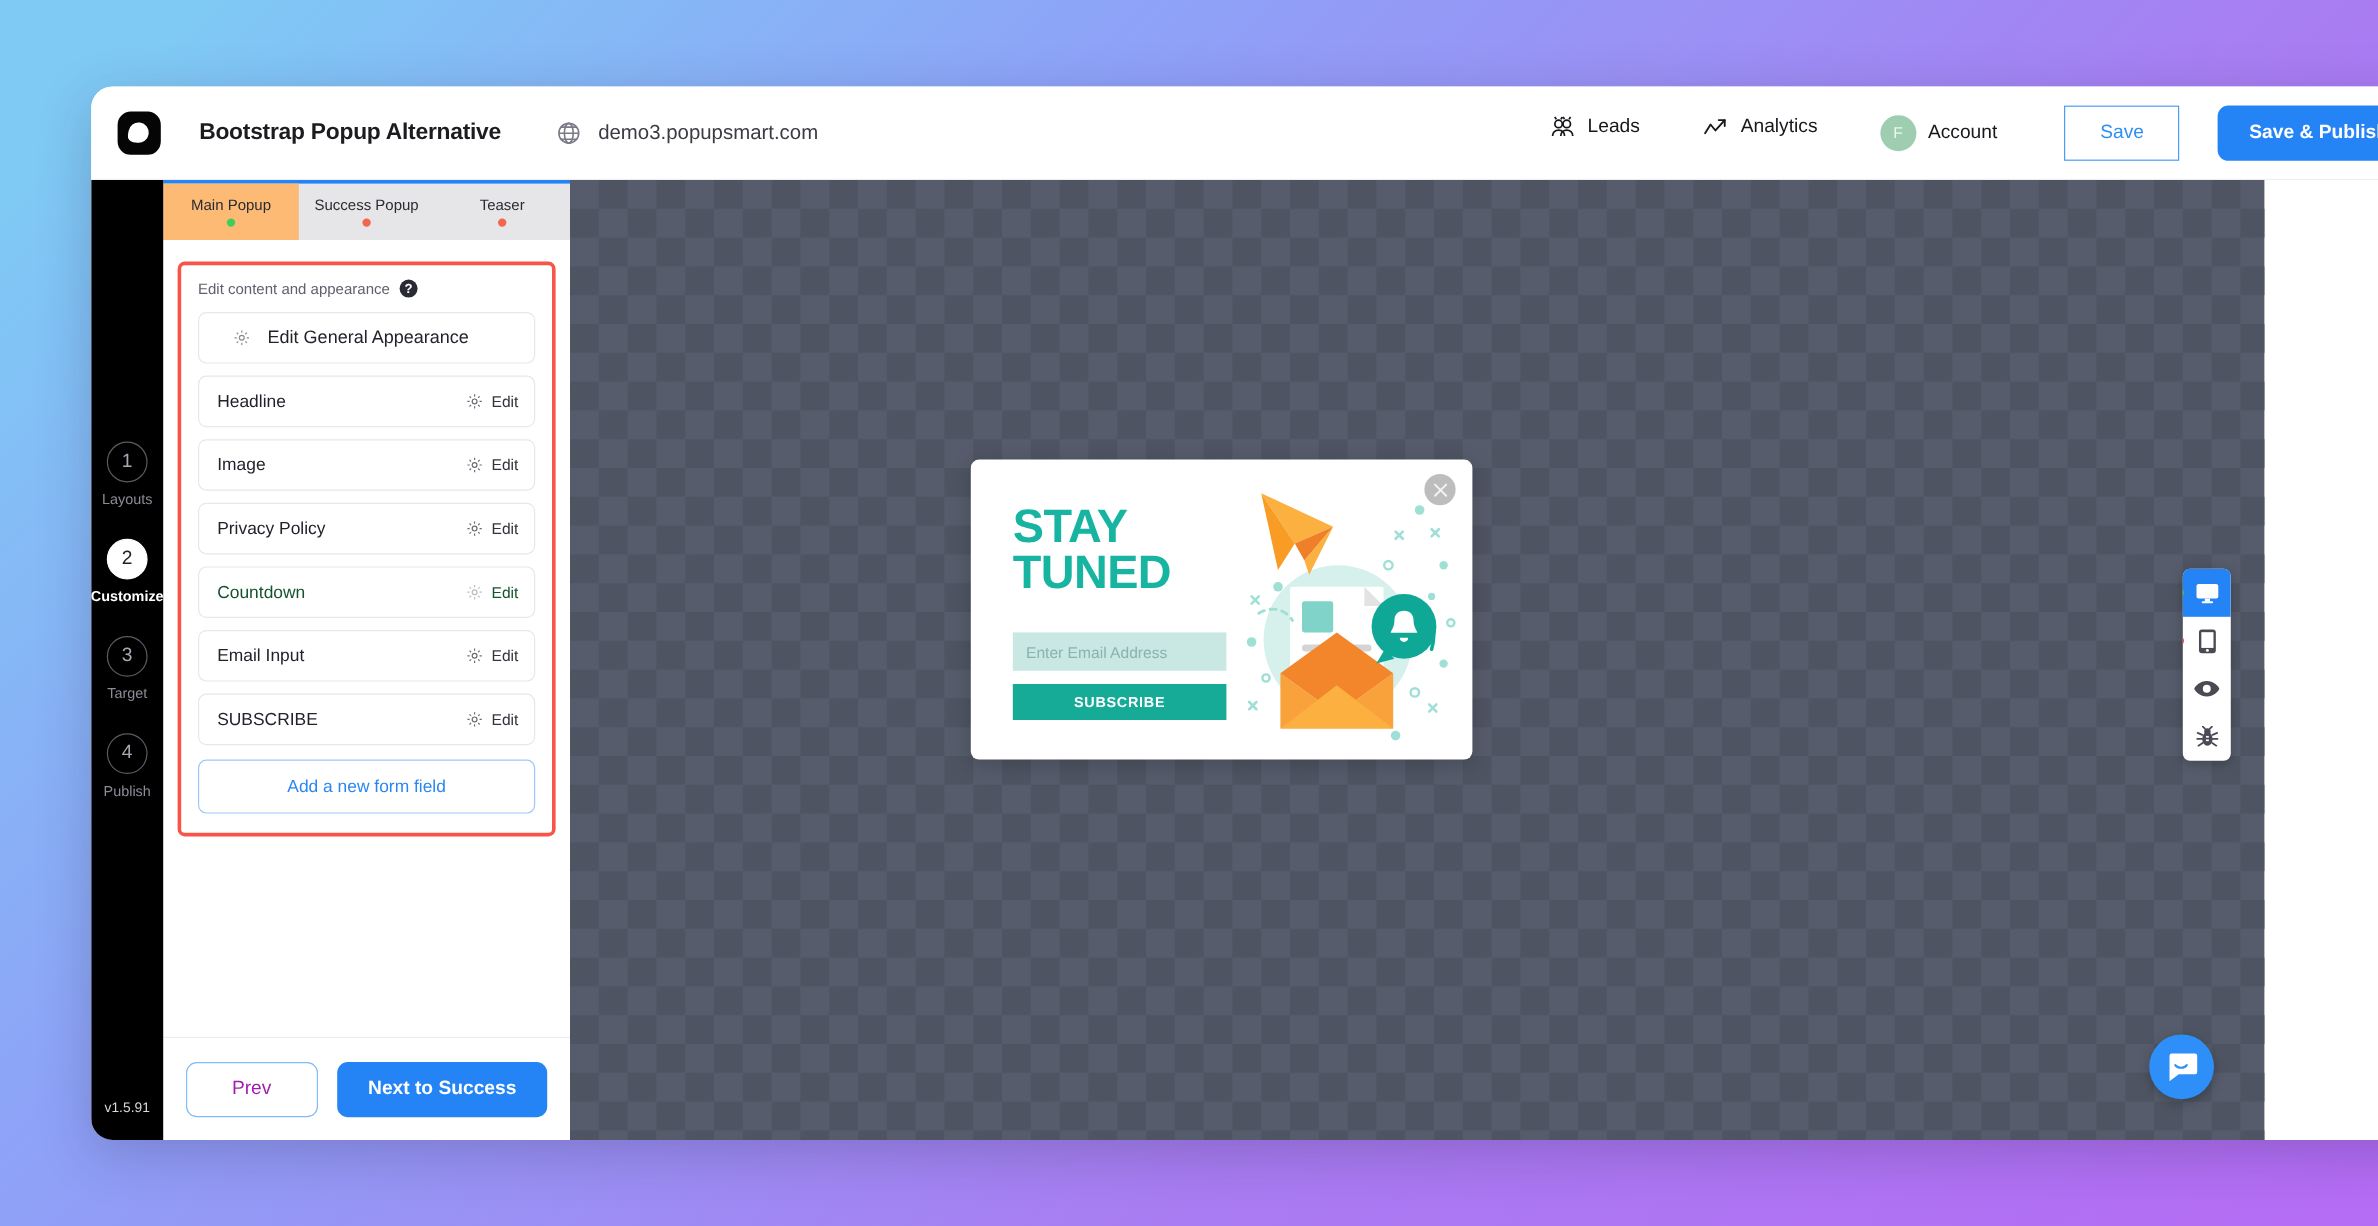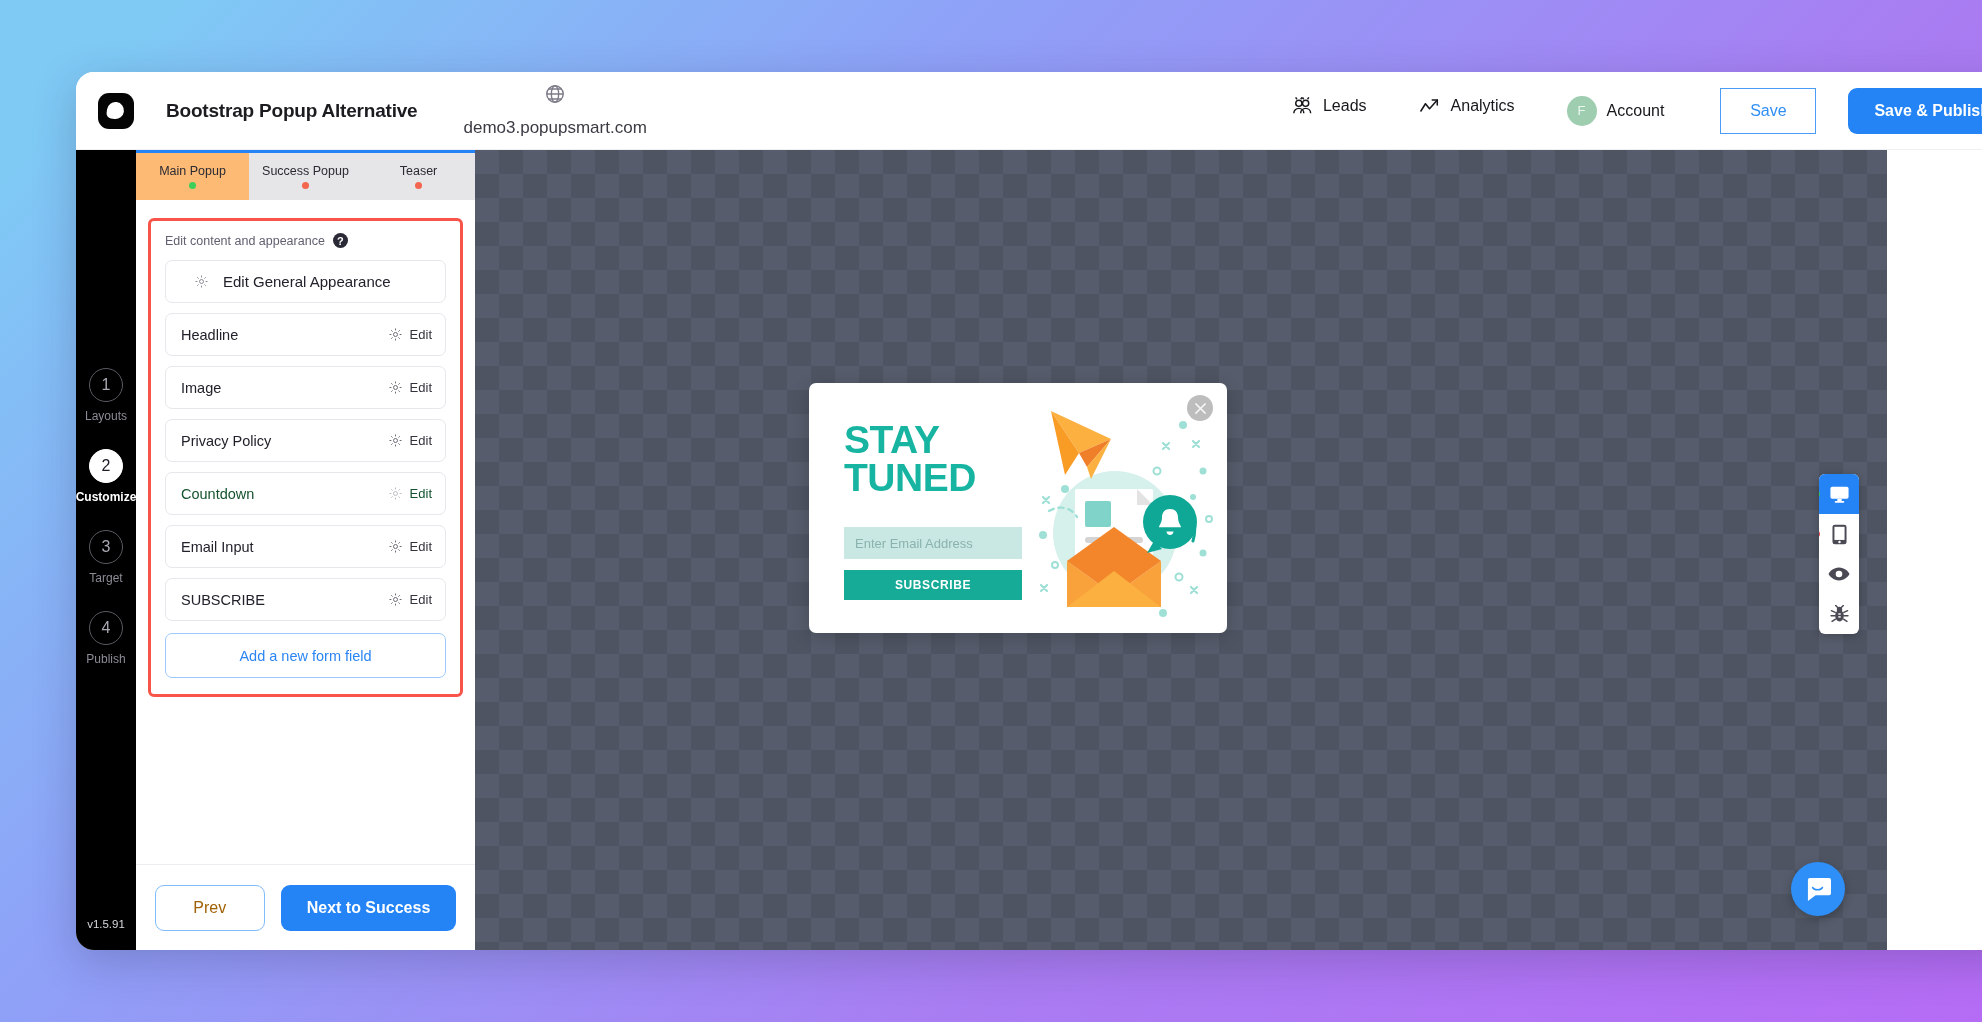--- a/index.html
+++ b/index.html
@@ -46,21 +46,20 @@
     transform: rotate(8deg);
     margin-left: -1px; margin-top: -1px;
   }
   #project-title {
     font-size: 19px; font-weight: bold; color: #1b1b20;
     margin-left: 32px; letter-spacing: -0.2px; white-space: nowrap;
   }
   #domain-chip {
     display:flex; align-items:center; gap:13px;
     margin-left: 46px;
-    flex-direction: column;
   }
   #domain-chip .url { font-size: 17px; color: #3b3b44; white-space: nowrap; }
   .globe { width: 22px; height: 22px; flex:none; }
   #topbar-right {
     margin-left: auto;
     display: flex; align-items: flex-start; gap: 16px;
   }
   .nav-link {
     display:flex; align-items:center; gap:10px;
     font-size: 16px; color: #17171c;
@@ -185,21 +184,21 @@
     margin-top: 2px;
   }
   #panel-footer {
     height: 86px; border-top: 1px solid #ededf1;
     display:flex; align-items:center; justify-content:center; gap: 16px;
     background: #fff;
   }
   #btn-prev {
     width: 110px; height: 46px;
     border: 1px solid #7fbcf9; border-radius: 9px;
-    background:#fff; color:#a16207; font-size:16px;
+    background:#fff; color:#a21caf; font-size:16px;
     cursor:pointer; font-family: inherit;
   }
   #btn-next {
     height: 46px; padding: 0 26px;
     border: none; border-radius: 9px;
     background:#2484f5; color:#ffffff; font-size:16px; font-weight: bold;
     cursor:pointer; font-family: inherit; white-space: nowrap;
   }
 
   

